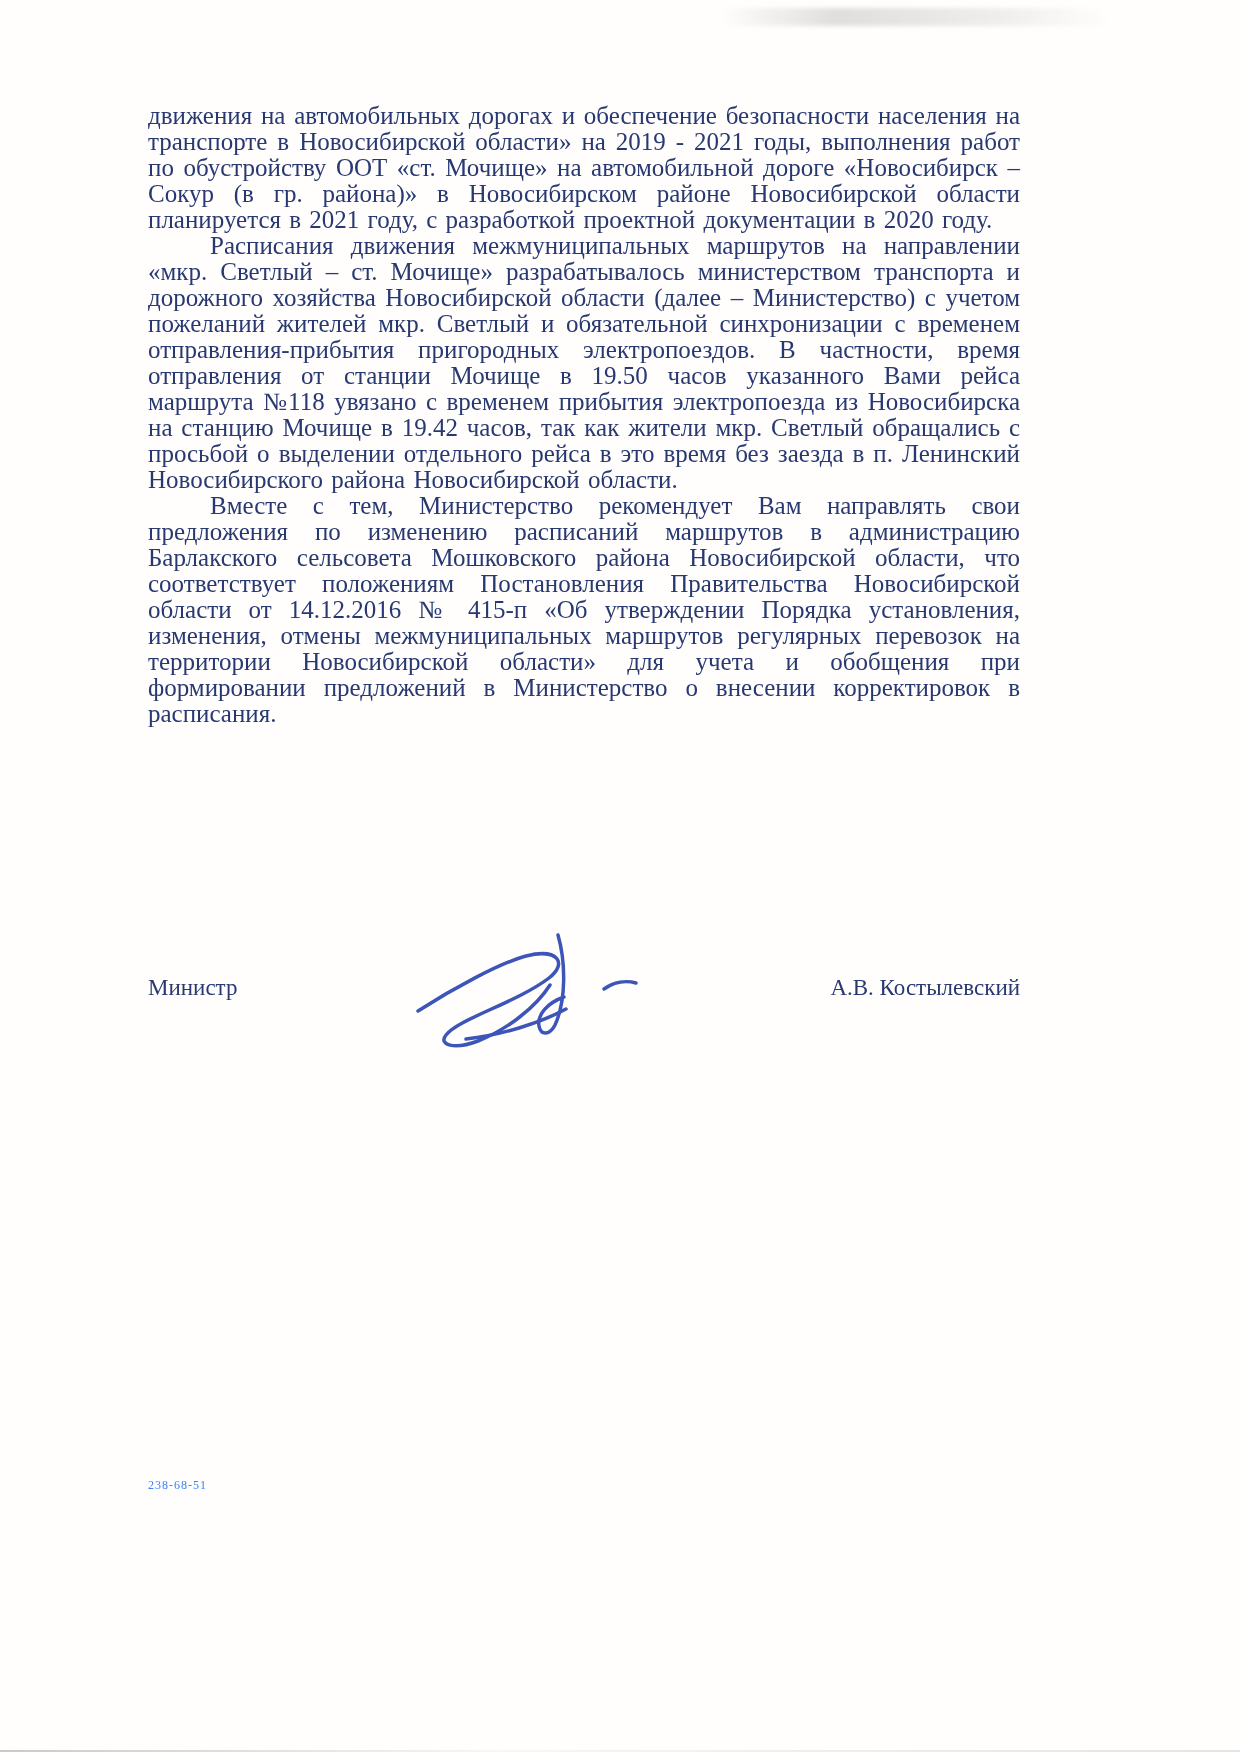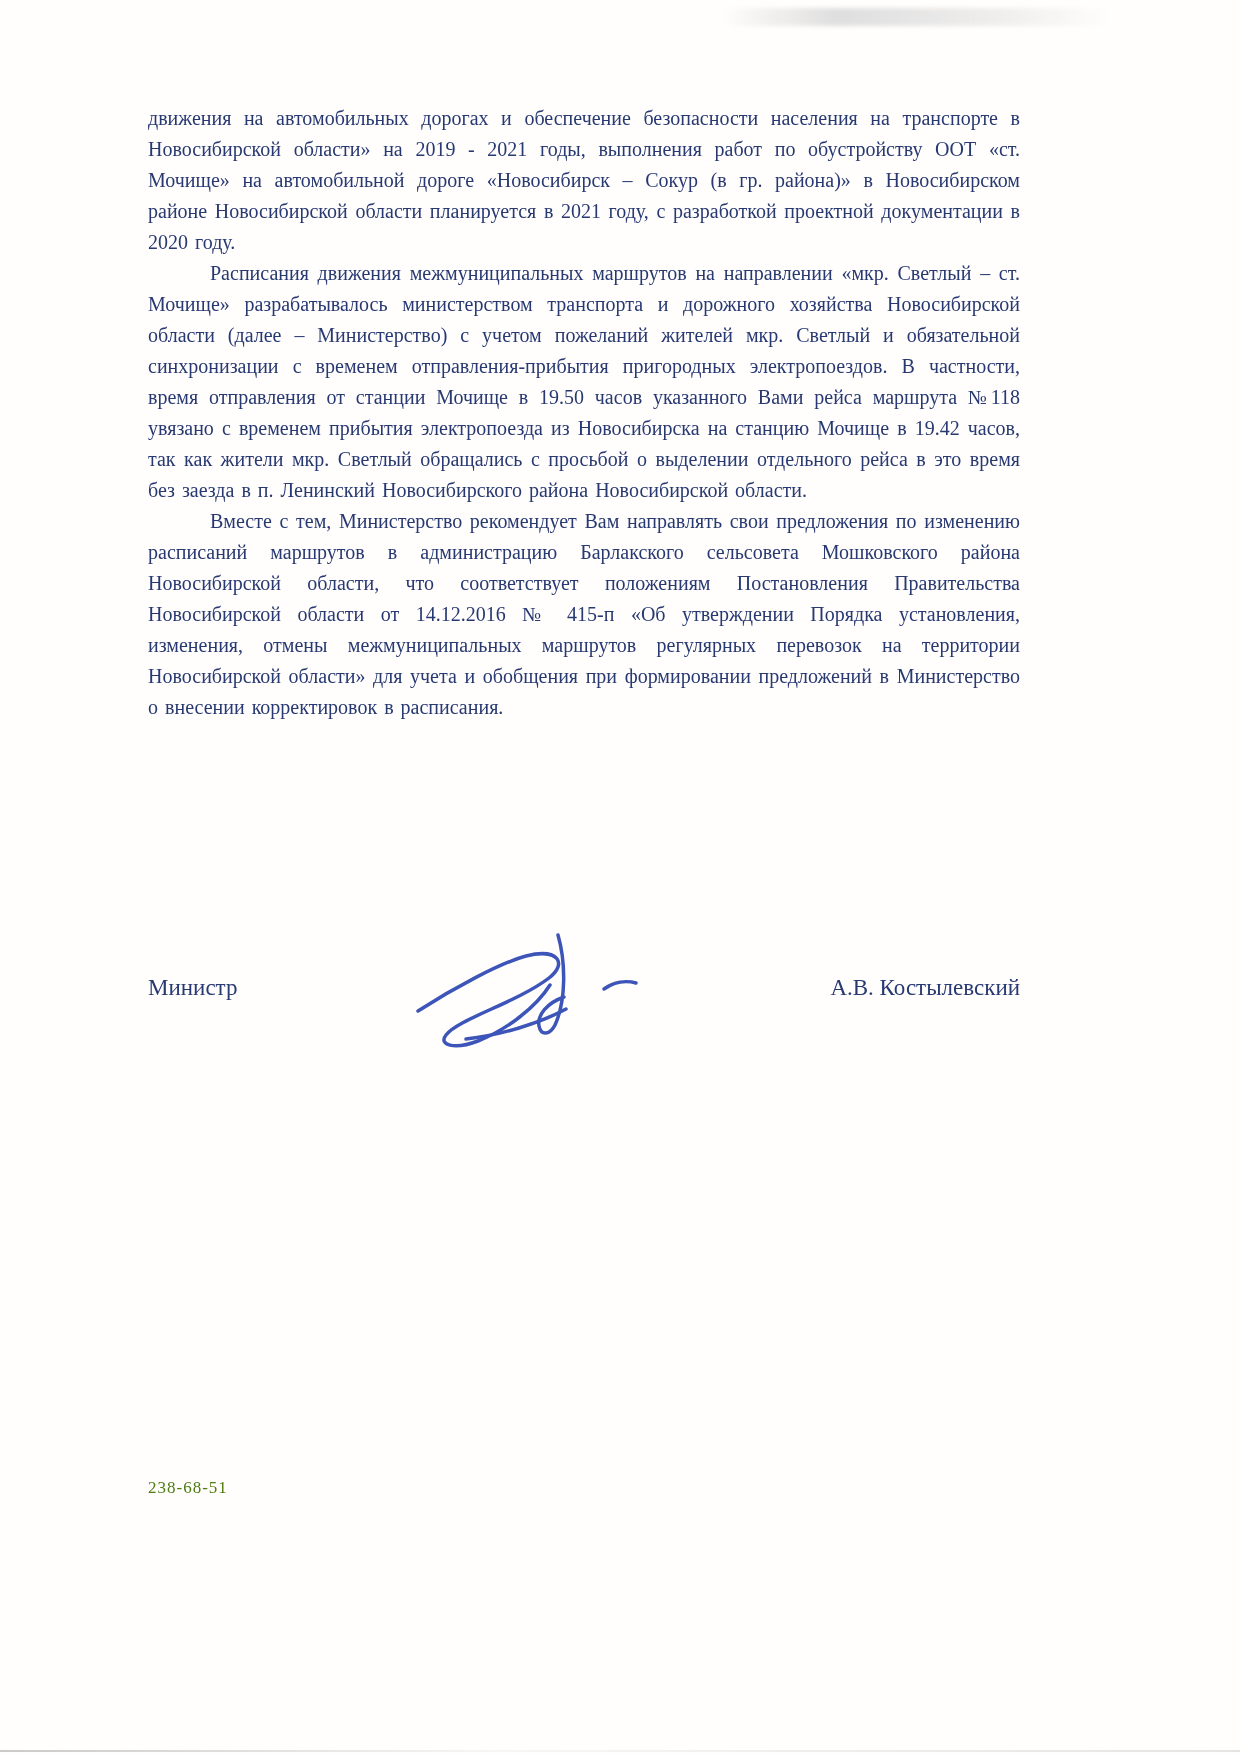--- a/index.html
+++ b/index.html
@@ -36,22 +36,22 @@
     width: 100%;
     height: 2px;
     background: linear-gradient(90deg, rgba(150,150,150,0.5), rgba(200,200,200,0.15) 40%, rgba(180,180,180,0.35));
   }
   .content {
     position: absolute;
     left: 148px;
     top: 103px;
     width: 872px;
     color: #283972;
-    font-size: 20px;
-    line-height: 31px;
+    font-size: 25px;
+    line-height: 26px;
     text-align: justify;
   }
   .para {
     margin: 0;
     word-spacing: 2px;
   }
   .para.indent {
     text-indent: 62px;
   }
   .sig-row {
@@ -77,23 +77,23 @@
     pointer-events: none;
   }
   .sig-scribble svg {
     width: 100%;
     height: 100%;
   }
   .footer-code {
     position: absolute;
     left: 148px;
     top: 1478px;
-    font-size: 17px;
+    font-size: 12px;
     letter-spacing: 1px;
-    color: #4d7c0f;
+    color: #3b82f6;
     font-family: "Liberation Serif", "DejaVu Serif", serif;
   }
 </style>
 </head>
 <body>
 
 <div class="page">
 
   <div class="scan-artifact"></div>
 

